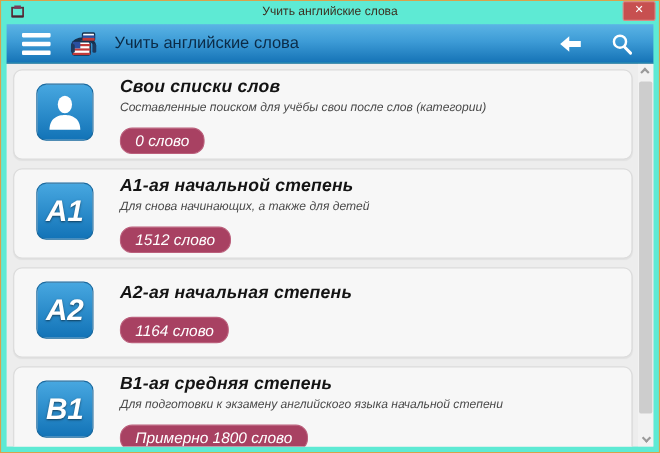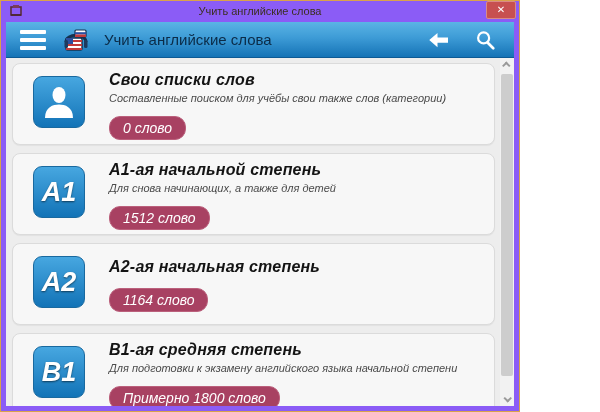--- a/index.html
+++ b/index.html
@@ -1,21 +1,21 @@
 <!DOCTYPE html>
 <html><head>
 <meta charset="utf-8">
 <style>
   * { margin: 0; padding: 0; box-sizing: border-box; }
   html, body { width: 600px; height: 412px; overflow: hidden; }
   body { font-family: "Liberation Sans", "DejaVu Sans", sans-serif; }
 
   .window {
-    position: relative; width: 520px; height: 412px;
-    background: #8b5cf6;
+    position: relative; width: 600px; height: 412px;
+    background: #5eead4;
     box-shadow: inset 0 0 0 1px #d9a24b;
   }
 
   
   .titlebar {
     position: absolute; top: 0; left: 0; right: 0; height: 22px;
     display: flex; align-items: center;
   }
   .titlebar-icon { position: absolute; left: 9px; top: 4px; width: 14px; height: 14px; }
   .titlebar-title {
@@ -145,21 +145,21 @@
 
       <div class="card">
         <div class="card-icon">
           <svg viewBox="0 0 36 36">
             <ellipse cx="18" cy="11" rx="6.5" ry="8" fill="#fff"></ellipse>
             <path d="M4 34 C4 23 12 20.5 18 20.5 C24 20.5 32 23 32 34 Z" fill="#fff"></path>
           </svg>
         </div>
         <div class="card-text">
           <div class="card-title">Свои списки слов</div>
-          <div class="card-subtitle">Составленные поиском для учёбы свои также слов (категории)</div>
+          <div class="card-subtitle">Составленные поиском для учёбы свои после слов (категории)</div>
           <div class="card-badge">0 слово</div>
         </div>
       </div>
 
       <div class="card">
         <div class="card-icon">A1</div>
         <div class="card-text">
           <div class="card-title">A1-ая начальной степень</div>
           <div class="card-subtitle">Для снова начинающих, а также для детей</div>
           <div class="card-badge">1512 слово</div>

